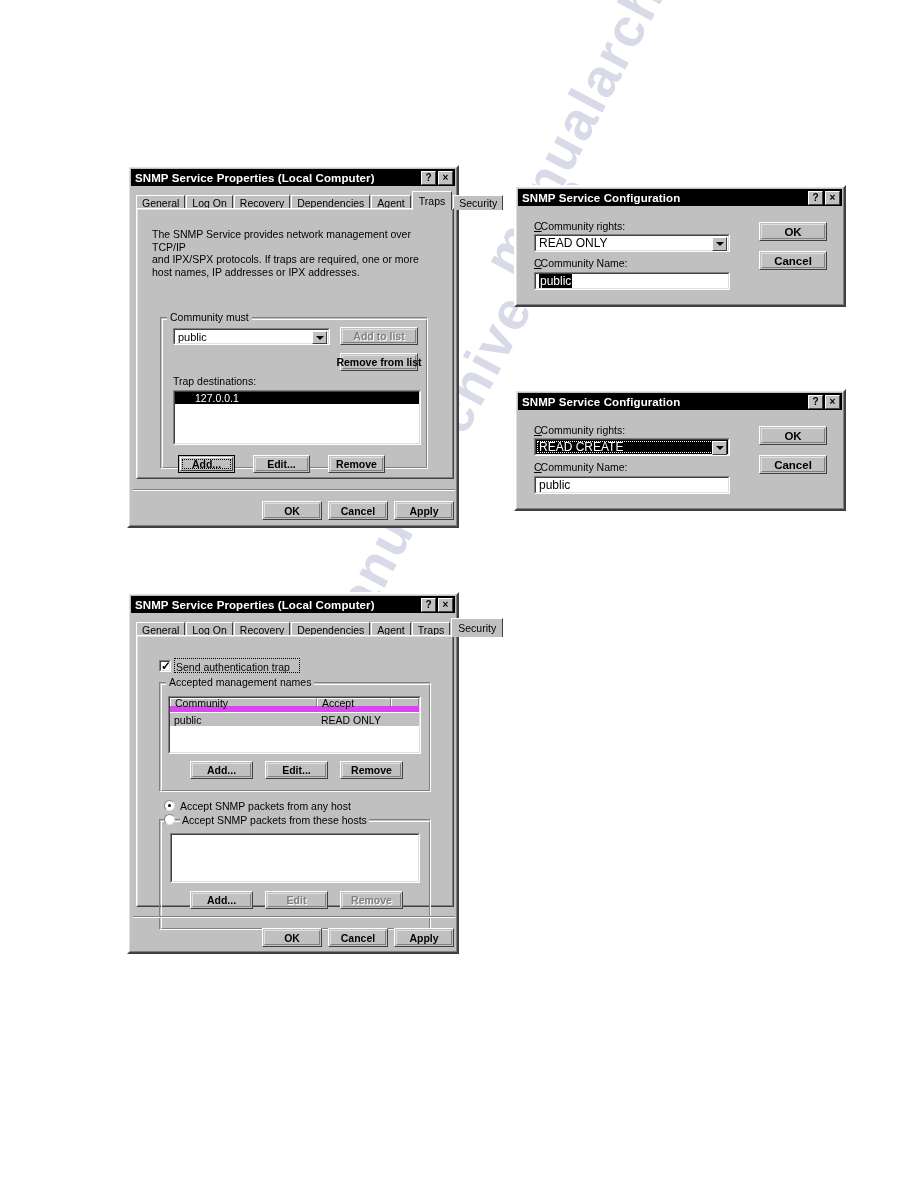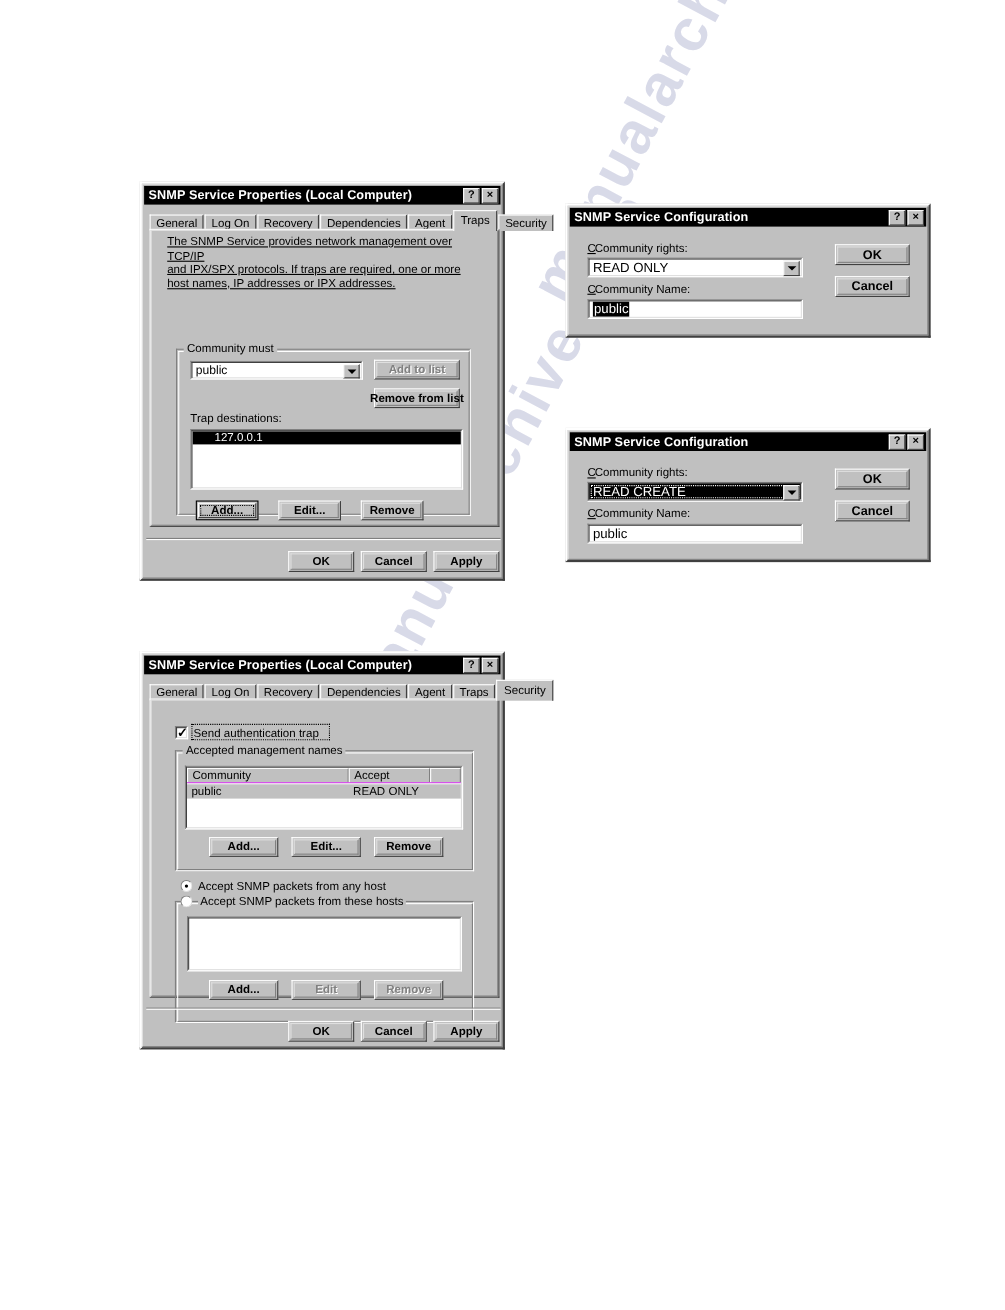--- a/index.html
+++ b/index.html
@@ -256,21 +256,21 @@
   }
   .listrow.selected-dark{background:#000000;color:#ffffff;}
   .listrow.selected-gray{background:#c0c0c0;color:#000000;}
 
   
   .lhdr{
     position:absolute;left:0;right:0;top:0;height:14px;
     background:#c0c0c0;
     display:flex;
     box-sizing:border-box;
-    border-bottom:1px solid #d946ef;
+    border-bottom:6px solid #d946ef;
   }
   .lhdr-cell{
     border-right:1px solid #808080;
     border-top:1px solid #ffffff;
     border-left:1px solid #ffffff;
     font-size:10.5px;
     display:flex;align-items:center;
     padding-left:4px;
     box-sizing:border-box;
     white-space:nowrap;
@@ -349,21 +349,21 @@
     <div class="tab">Recovery</div>
     <div class="tab">Dependencies</div>
     <div class="tab">Agent</div>
     <div class="tab active">Traps</div>
     <div class="tab">Security</div>
   </div>
 
   <div class="tabpage" style="left:7px;top:41px;width:318px;height:271px;">
     <div class="tabpage-in"></div>
 
-    <div class="body-text" style="left:15px;top:5px;width:290px;text-decoration:underline;">
+    <div class="body-text" style="left:15px;top:19px;width:290px;">
       <div>The SNMP Service provides network management over TCP/IP</div>
       <div>and IPX/SPX protocols. If traps are required, one or more</div>
       <div>host names, IP addresses or IPX addresses.</div>
     </div>
 
     <div class="group" style="left:23px;top:108px;width:268px;height:152px;">
       <span class="group-label">Community must</span>
     </div>
 
     <div class="sunken" style="left:36px;top:119px;width:157px;height:17px;background:#ffffff;">

